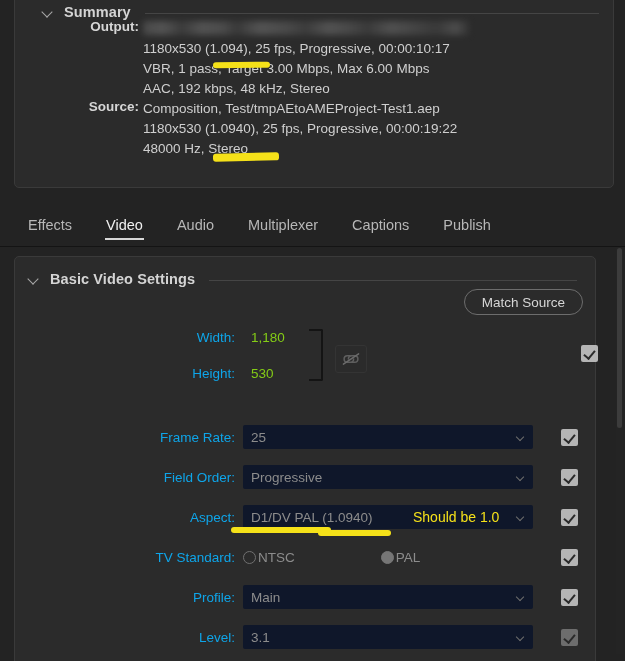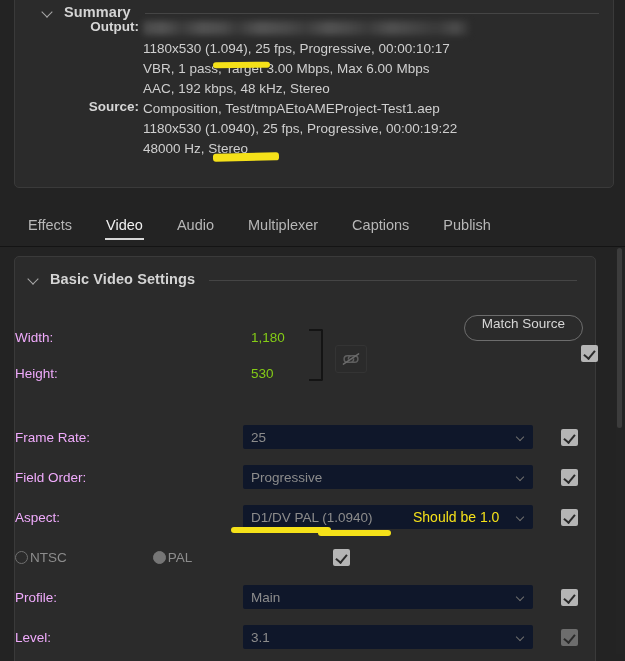--- a/index.html
+++ b/index.html
@@ -126,22 +126,22 @@
   .basic-header {
     position: absolute;
     left: 14px; top: 14px;
     display: flex; align-items: center; gap: 10px;
     width: 548px;
   }
 
   .form { position: absolute; left: 0; top: 66px; width: 582px; }
   .row { display: flex; align-items: center; height: 40px; padding-left: 0; }
   .label {
-    width: 228px; 
-    font-size: 13.5px; color: #f0abfc;
+    width: 228px; text-align: right;
+    font-size: 13.5px; color: #0ea5e9;
     padding-right: 8px;
     flex: 0 0 228px;
     white-space: nowrap;
   }
   .field {
     flex: 0 0 auto;
     height: 24px;
     background: #0f172a;
     border-radius: 2px;
     display: flex; align-items: center;
@@ -222,25 +222,24 @@
   }
 
   
   .match-source {
     position: absolute;
     right: 12px; top: 32px;
     height: 26px; padding: 0 17px;
     border: 1px solid #6d6d6d;
     border-radius: 13px;
     color: #d6d6d6; font-size: 13.5px;
-    display: flex; 
+    display: flex; align-items: center;
     background: transparent;
     cursor: default;
     white-space: nowrap;
-    margin-top: 26px;
   }
 
   
   .radio-wrap { display: flex; align-items: center; width: 290px; gap: 0; }
   .radio { display: flex; align-items: center; gap: 2px; }
   .radio.second { margin-left: 86px; }
   .radio .dot {
     width: 13px; height: 13px; border-radius: 50%;
     border: 1.5px solid #707070;
     background: transparent;
@@ -401,20 +400,21 @@
       <div class="label">Aspect:</div>
       <div class="field wide">
         <span class="val">D1/DV PAL (1.0940)</span>
         <span class="annot-yellow">Should be 1.0</span>
         <span class="chev"></span>
       </div>
       <div class="checkbox"></div>
     </div>
 
     <div class="row">
+      <div class="label">TV Standard:</div>
       <div class="radio-wrap">
         <div class="radio">
           <span class="dot"></span>
           <span class="rlabel">NTSC</span>
         </div>
         <div class="radio second">
           <span class="dot on"></span>
           <span class="rlabel">PAL</span>
         </div>
       </div>

